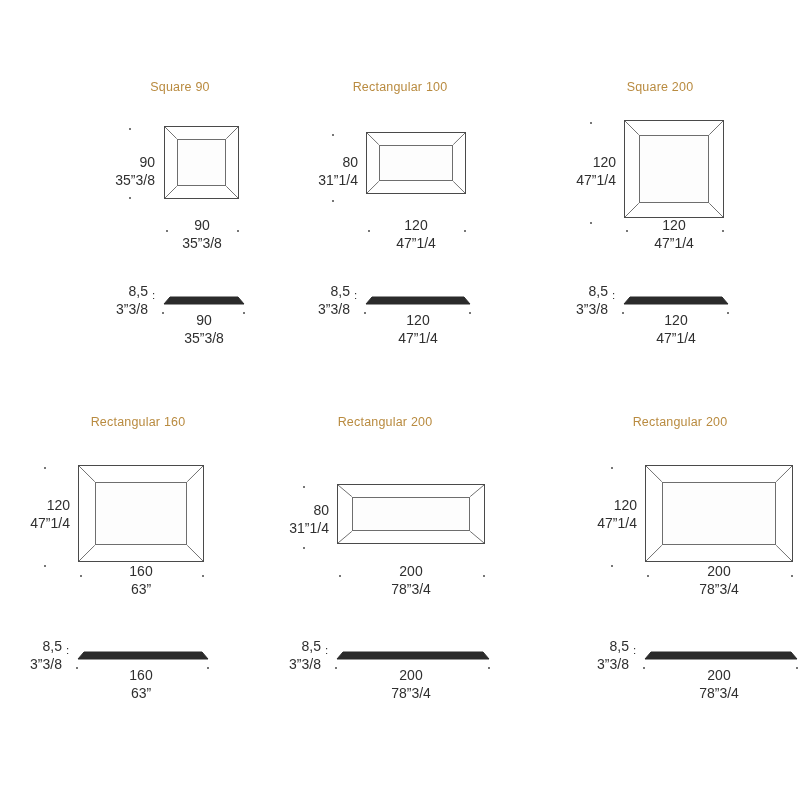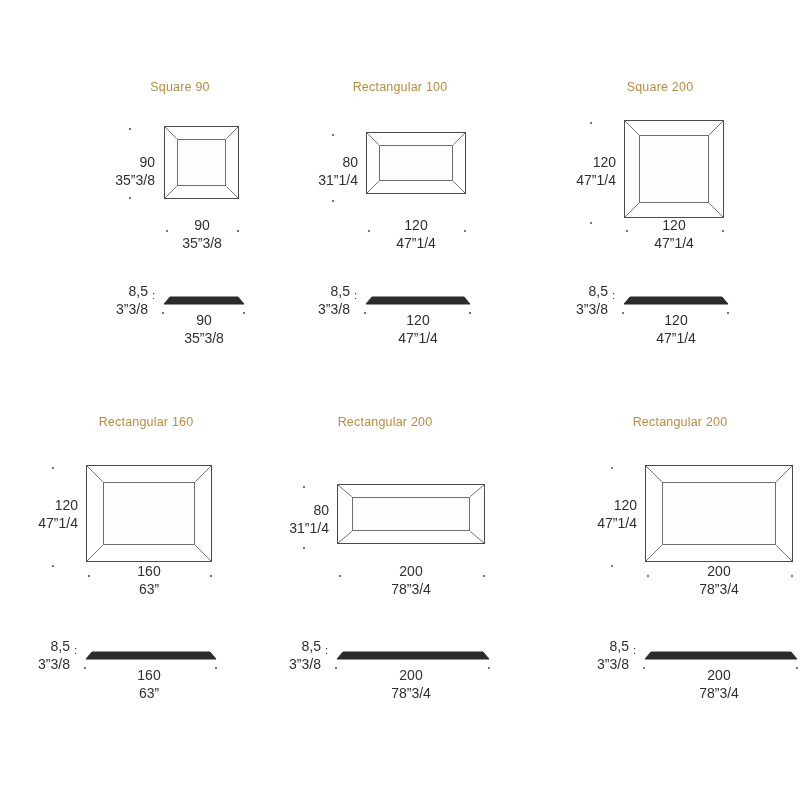--- a/index.html
+++ b/index.html
@@ -220,21 +220,21 @@
       <span class="l2">3”3/8</span>
     </div>
     <div class="dot" style="left:92px; top:232px;"></div>
     <div class="dot" style="left:197px; top:232px;"></div>
     <div class="dim dim-center" style="left:86px; top:232px; width:120px;">
       <span class="l1">120</span>
       <span class="l2">47”1/4</span>
     </div>
   </div>
 
-  <div class="item" style="left:16px; top:415px; width:250px; height:290px;">
+  <div class="item" style="left:8px; top:415px; width:250px; height:290px;">
     <div class="item-title" style="left:35px; width:190px;">Rectangular 160</div>
 
     <div class="top-view" style="left:70px; top:50px; width:126px; height:97px;">
       <div class="inner" style="left:16px; top:16px; right:16px; bottom:16px;"></div>
       <svg class="bevel" viewBox="0 0 126 97" preserveAspectRatio="none">
         <line x1="0" y1="0" x2="16" y2="16"></line>
         <line x1="126" y1="0" x2="110" y2="16"></line>
         <line x1="0" y1="97" x2="16" y2="81"></line>
         <line x1="126" y1="97" x2="110" y2="81"></line>
       </svg>

